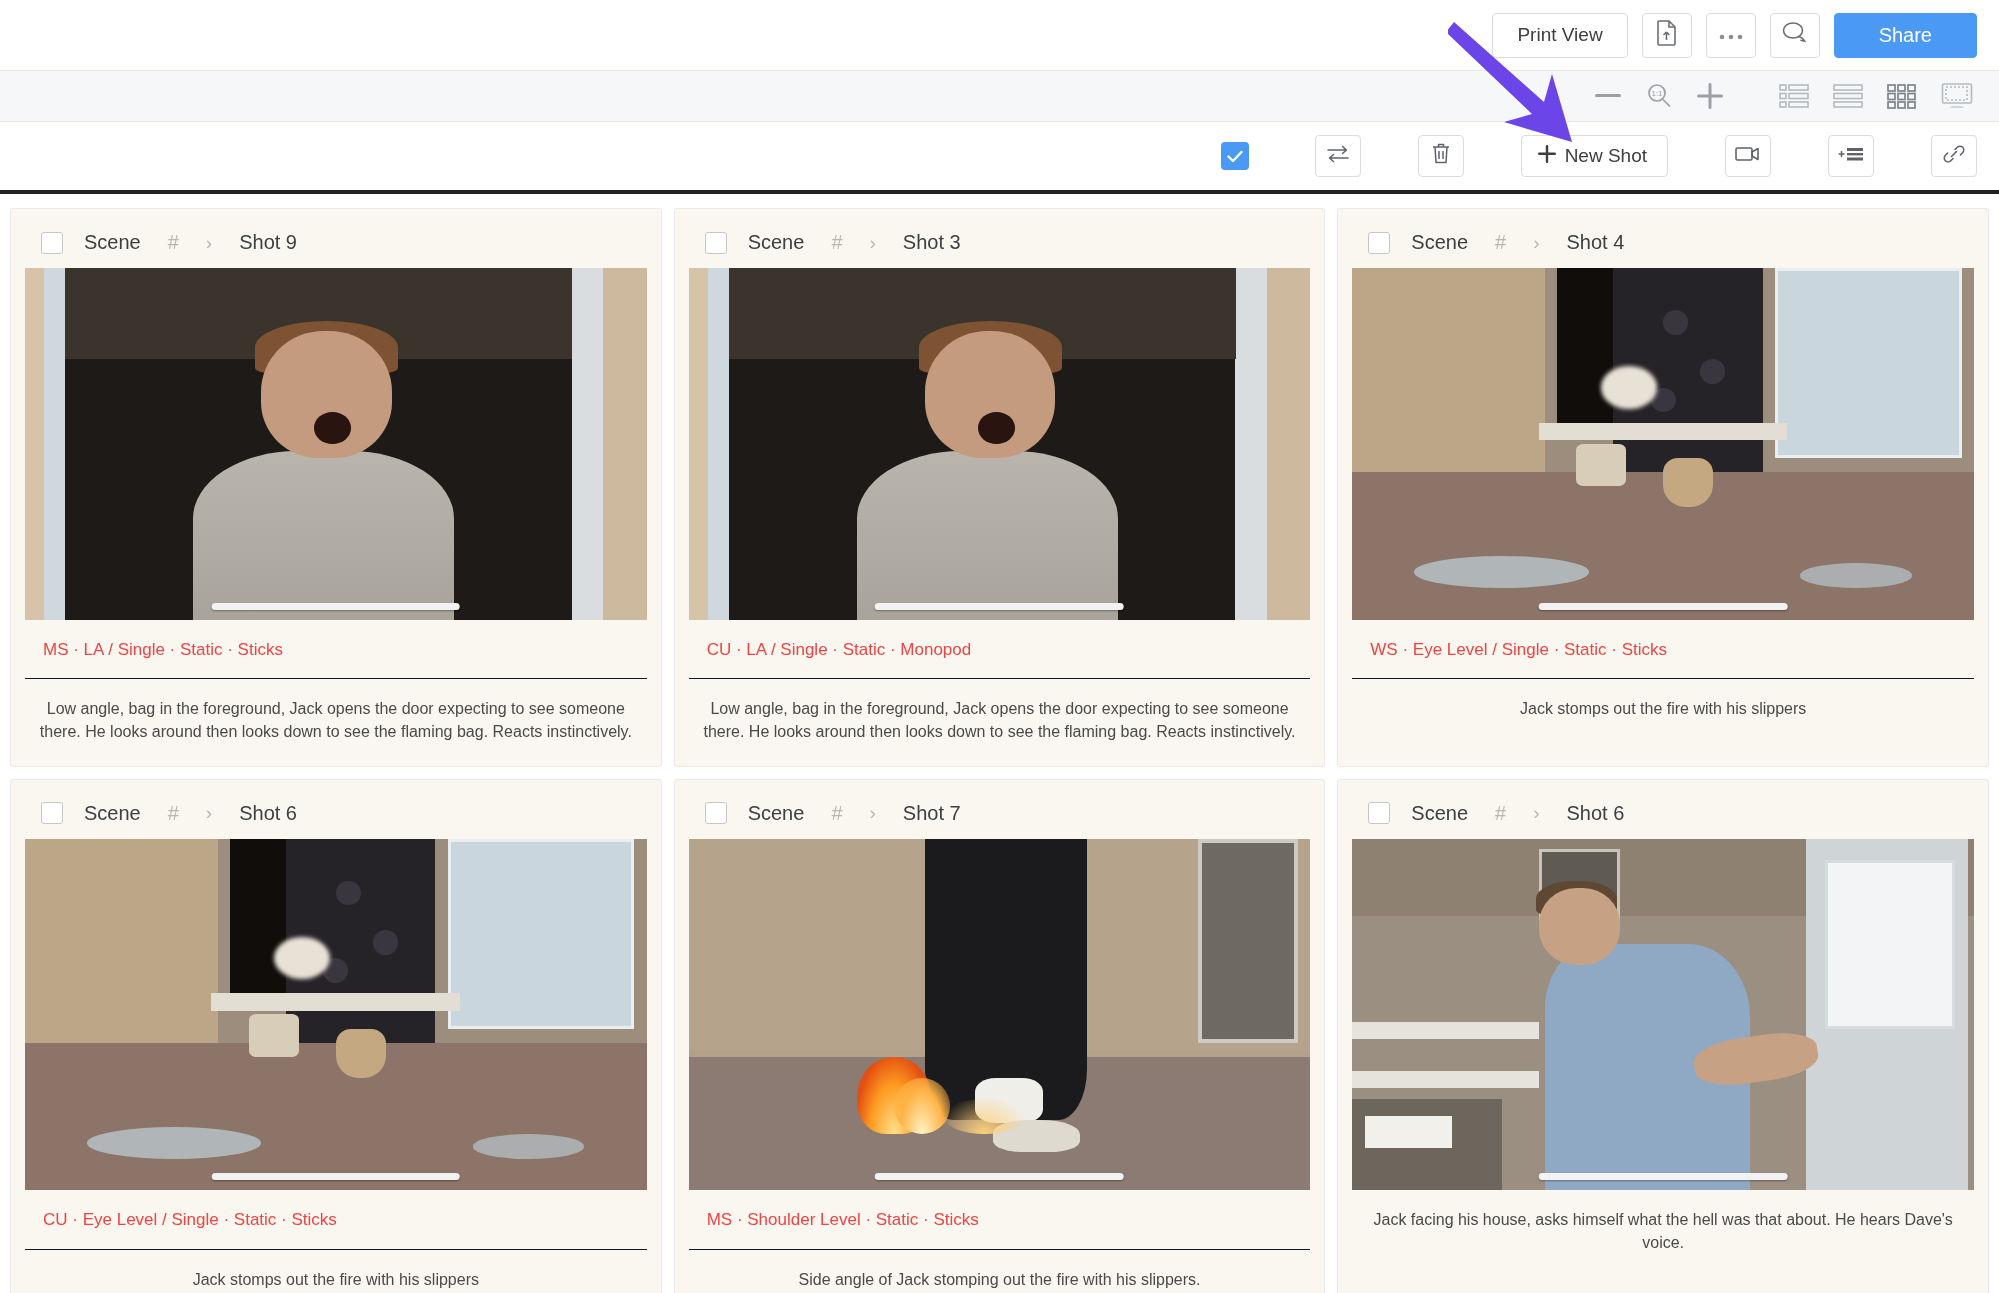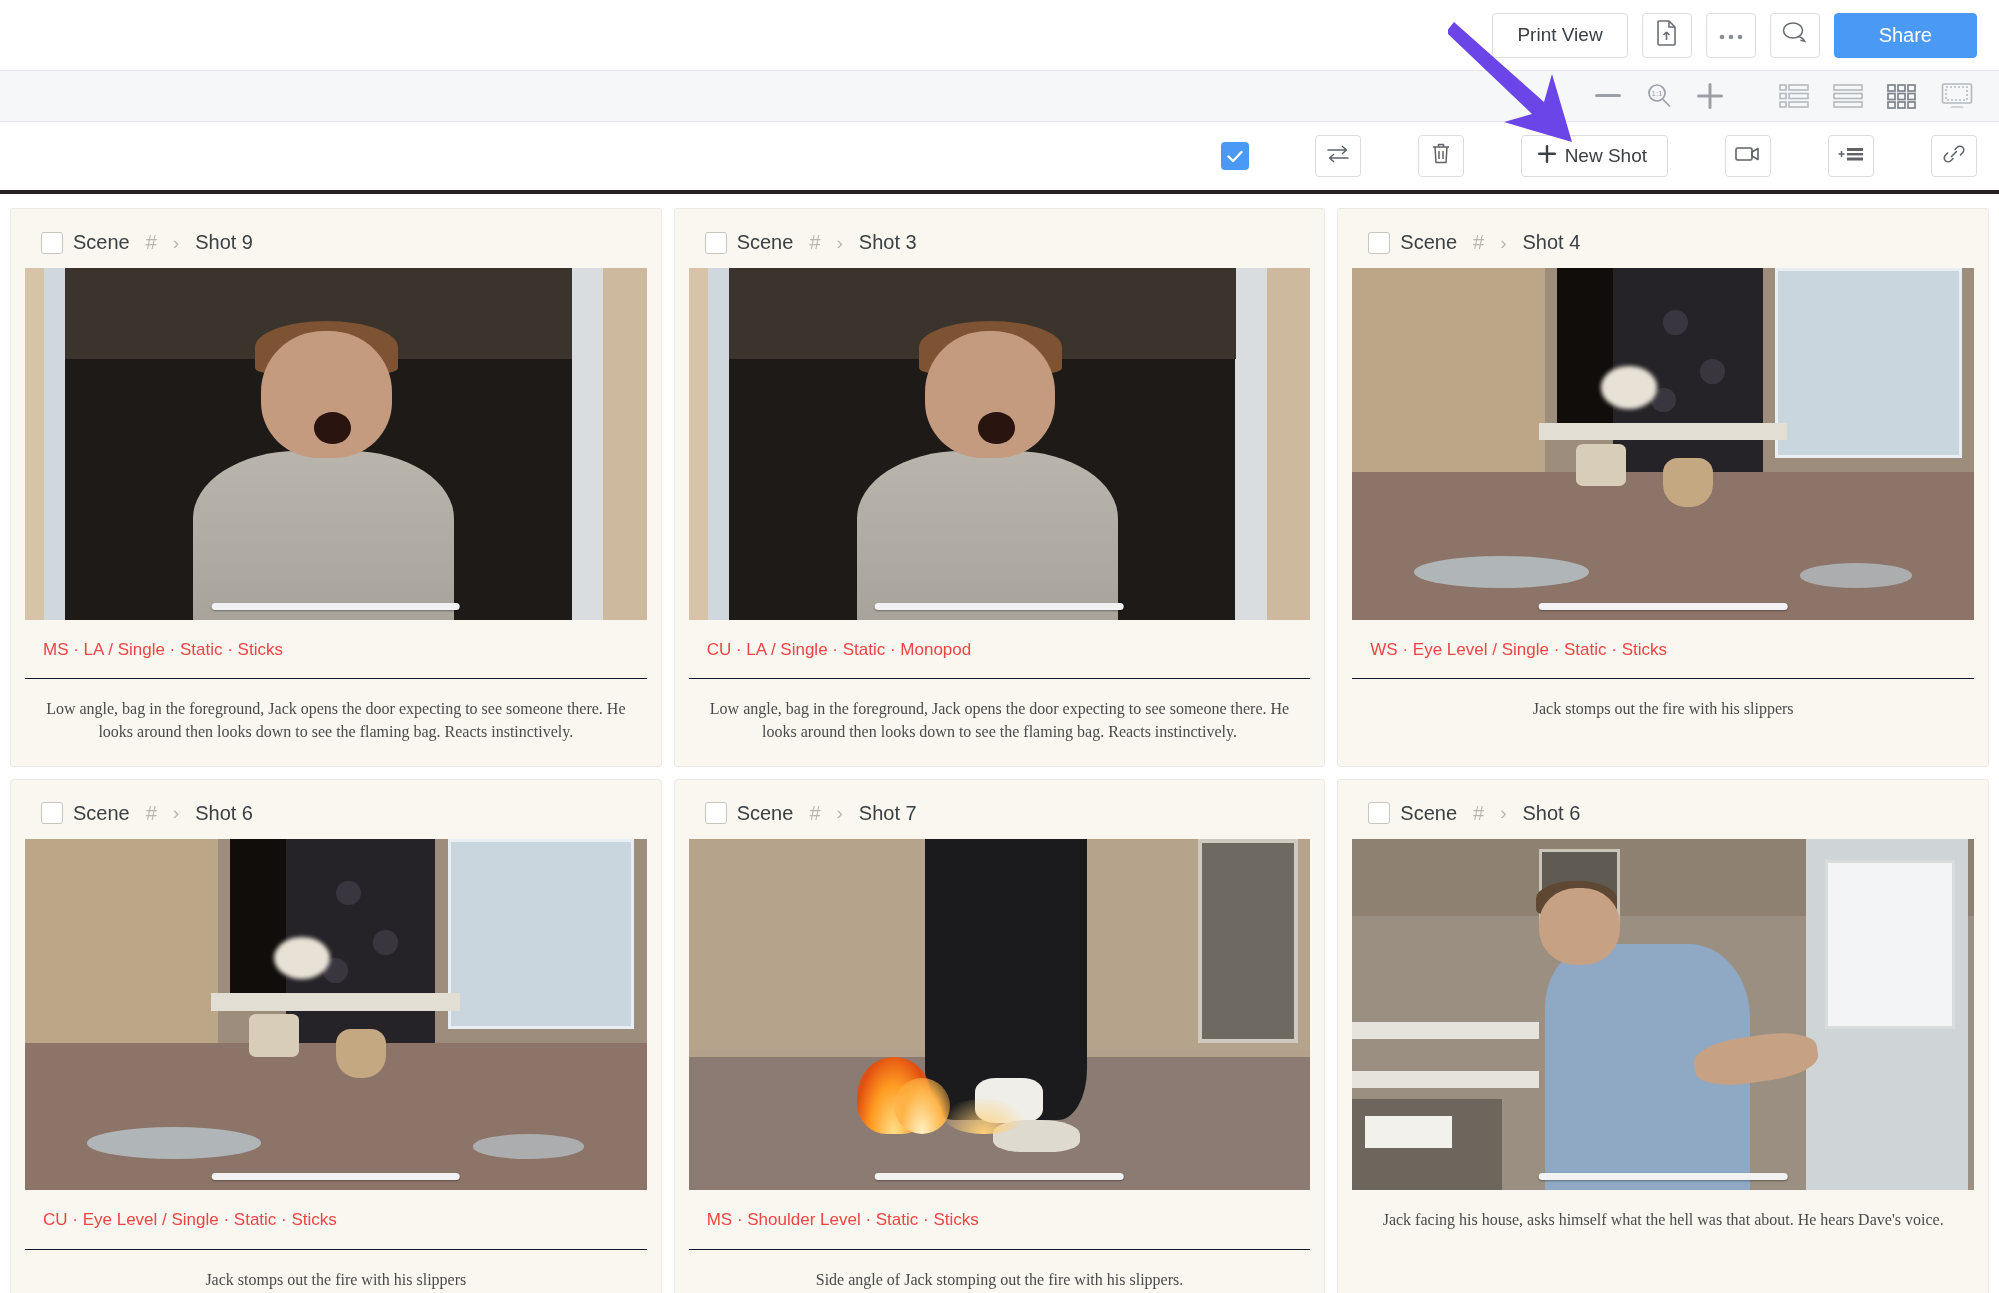--- a/index.html
+++ b/index.html
@@ -68,21 +68,21 @@
   .grid {
     display: grid; grid-template-columns: repeat(3, 1fr);
     gap: 12px 12px; padding: 14px 10px 0 10px;
     background: #ffffff;
   }
   .card {
     background: #faf7f1; border: 1px solid #eceae5; border-radius: 3px;
     padding: 16px 14px 0 14px;
     display: flex; flex-direction: column;
   }
-  .card-head { display: flex; align-items: center; gap: 10px; padding: 6px 0 14px 16px; }
+  .card-head { display: flex; align-items: center; gap: 21px; padding: 6px 0 14px 16px; }
   .chk-empty {
     width: 22px; height: 22px; background: #fff;
     border: 1.5px solid #c9c6c0; border-radius: 3px; cursor: pointer;
   }
   .h-scene { font-size: 20px; color: #3c4043; }
   .h-hash  { font-size: 20px; color: #b9b6b0; margin-left: 6px; }
   .h-chev  { font-size: 19px; color: #b9b6b0; margin: 0 6px; }
   .h-shot  { font-size: 20px; color: #3c4043; }
 
   .thumb {
@@ -96,21 +96,21 @@
     box-shadow: 0 1px 2px rgba(0,0,0,.35);
   }
 
   .meta {
     text-align: left; font-size: 17px; color: #ef4444;
     padding: 18px 18px 16px 18px; line-height: 1.45;
     border-bottom: 1px solid #0f172a;
   }
   .desc {
     text-align: center; font-size: 16px; color: #4a4a4a;
-    padding: 18px 14px 22px 14px; line-height: 1.45; font-family: Liberation Serif, serif;
+    padding: 18px 14px 22px 14px; line-height: 1.45;
   }
 
   
   .sc { position: absolute; inset: 0; }
 
   
   .sc-door { background: linear-gradient(90deg,#d6c3a8 0 3%,#cfd8dc 3% 6.5%,#1d1a17 6.5% 88%,#d9dde0 88% 93%,#cdb99d 93% 100%); }
   .sc-door .ceil { position:absolute; left:6.5%; right:12%; top:0; height:26%; background:#3a342c; }
   .sc-door .body { position:absolute; left:27%; width:42%; top:52%; bottom:0; background:linear-gradient(180deg,#b9b5ad,#a8a49c); border-radius:40% 40% 0 0; }
   .sc-door .head { position:absolute; left:38%; width:21%; top:18%; height:36%; background:#c49b7e; border-radius:48% 48% 44% 44%; }

